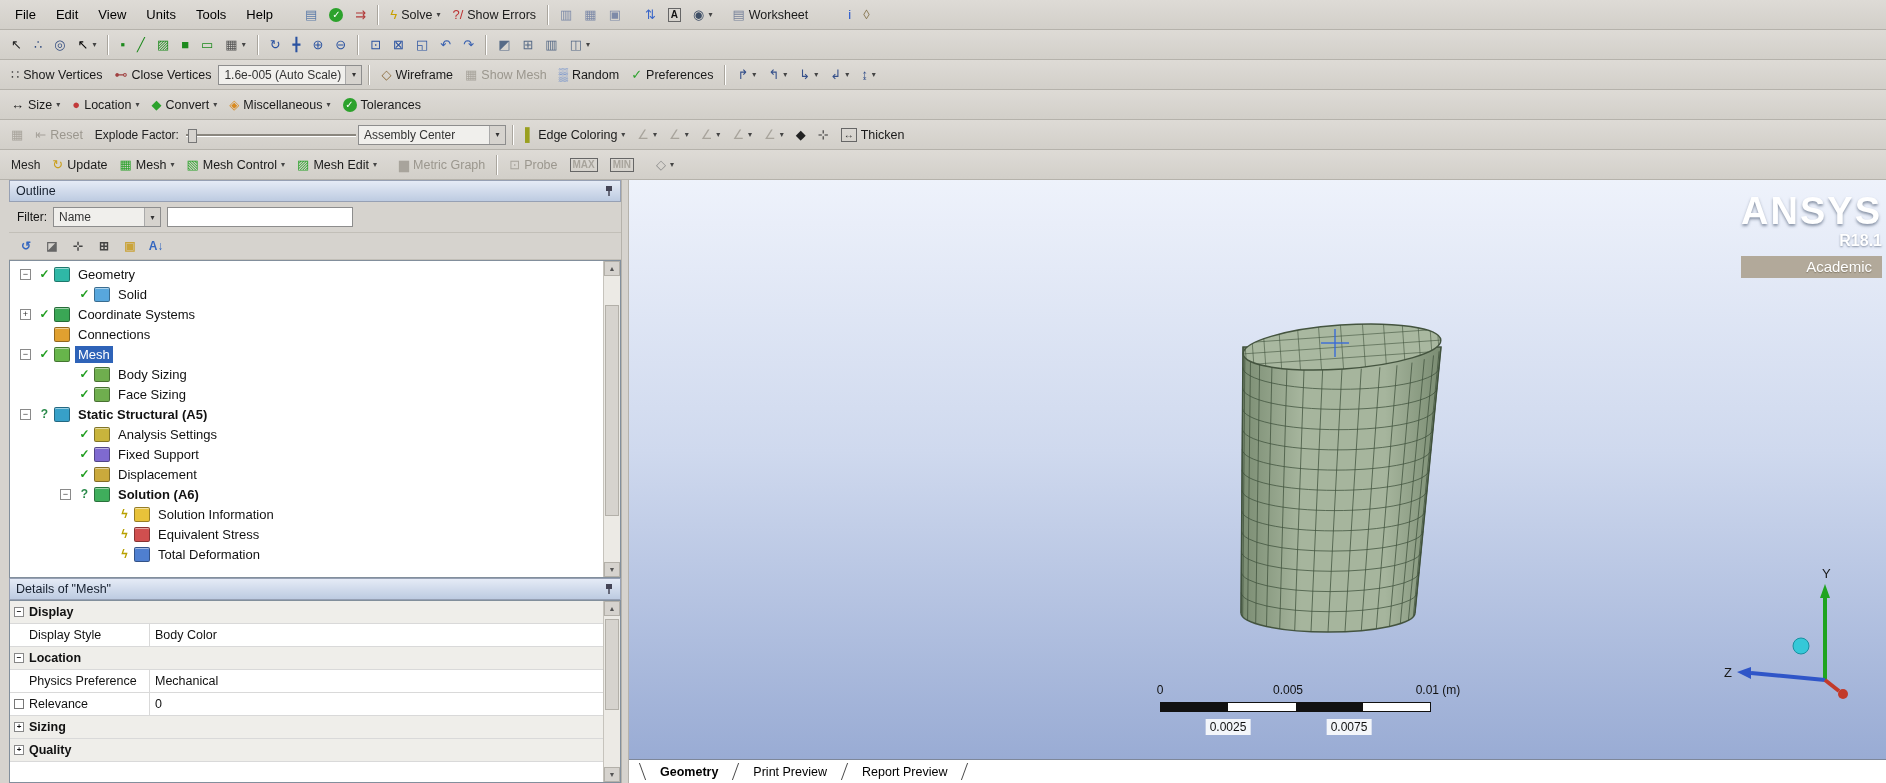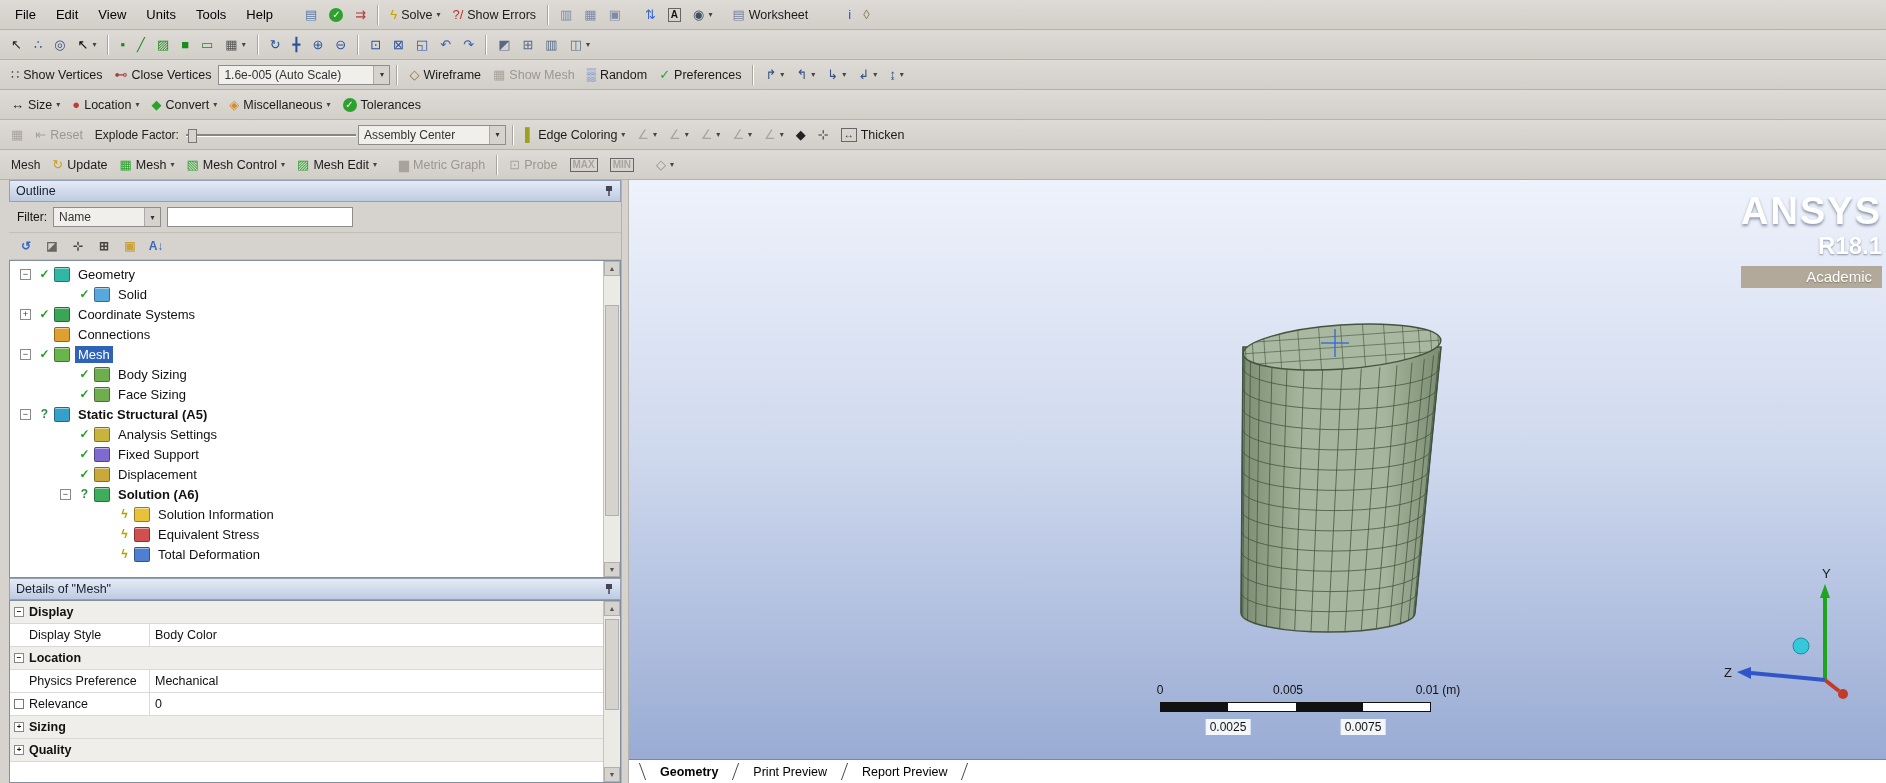--- a/index.html
+++ b/index.html
@@ -75,21 +75,21 @@
   .cbx{width:10px;height:10px;border:1px solid #777;background:#fff;margin-right:5px;flex:none;box-sizing:border-box;}
   .cbx-spacer{width:15px;flex:none;}
   .d-val{flex:1;padding-left:5px;white-space:nowrap;}
   
   #viewport{flex:1;position:relative;overflow:hidden;
             background:linear-gradient(180deg,#eef2fb 0%,#cfd9ee 45%,#95a8d2 100%);}
   #scene{position:absolute;left:0;top:0;width:1268px;height:580px;}
   #logo{position:absolute;top:12px;right:4px;text-align:right;}
   #logo-brand{font-size:38px;font-weight:bold;color:#fff;letter-spacing:2px;line-height:1;
               text-shadow:0 2px 3px rgba(70,85,110,.6);}
-  #logo-release{font-size:24px;font-weight:bold;color:#fff;margin-top:2px;
+  #logo-release{font-size:16px;font-weight:bold;color:#fff;margin-top:2px;
                 text-shadow:0 1px 2px rgba(70,85,110,.6);}
   #logo-edition{margin-top:6px;background:#b2a99a;color:#fff;font-size:15px;
                 padding:2px 10px 3px 38px;text-shadow:0 1px 1px rgba(90,80,60,.5);}
   #ruler{position:absolute;left:531px;top:503px;width:271px;height:56px;font-size:12px;color:#111;}
   .r-top{position:absolute;top:0;transform:translateX(-50%);white-space:nowrap;}
   #ruler-bar{position:absolute;left:0;top:19px;width:271px;height:10px;border:1px solid #111;
              display:flex;box-sizing:border-box;}
   .rseg{flex:1;height:100%;}
   .r-bot{position:absolute;top:36px;transform:translateX(-50%);background:rgba(255,255,255,.88);
          padding:1px 4px;white-space:nowrap;}
@@ -246,21 +246,21 @@
     </div>
   <div class="tbrow">
       <span class="tbtn">
         <span class="glyph" style="color: rgb(68, 68, 68);">∷</span>
         <span class="tl">Show Vertices</span>
       </span>
       <span class="tbtn">
         <span class="glyph" style="color: rgb(160, 64, 64);">⊷</span>
         <span class="tl">Close Vertices</span>
       </span>
-      <span class="combo" style="width: 172px;">
+      <span class="combo" style="width: 144px;">
         <span class="combo-val">1.6e-005 (Auto Scale)</span>
         <span class="combo-arr">▾</span>
       </span>
       <span class="tsep"></span>
       <span class="tbtn">
         <span class="glyph" style="color: rgb(138, 106, 58);">◇</span>
         <span class="tl">Wireframe</span>
       </span>
       <span class="tbtn dis">
         <span class="glyph" style="color: rgb(119, 119, 119);">▦</span>
@@ -693,21 +693,21 @@
         <span class="r-top" style="left:0">0</span>
         <span class="r-top" style="left:128px">0.005</span>
         <span class="r-top" style="left:278px">0.01 (m)</span>
         <div id="ruler-bar">
           <div class="rseg" style="background:#111"></div>
           <div class="rseg" style="background:#fff"></div>
           <div class="rseg" style="background:#111"></div>
           <div class="rseg" style="background:#fff"></div>
         </div>
         <span class="r-bot" style="left:68px">0.0025</span>
-        <span class="r-bot" style="left:203px">0.0075</span>
+        <span class="r-bot" style="left:189px">0.0075</span>
       </div>
       <div id="tabsbar">
           <span class="tab-div l" style="height: 17px;"></span>
           <span class="vtab active">Geometry</span>
           <span class="tab-div r" style="height: 17px;"></span>
           <span class="vtab">Print Preview</span>
           <span class="tab-div r" style="height: 17px;"></span>
           <span class="vtab">Report Preview</span>
           <span class="tab-div r" style="height: 17px;"></span>
         </div>

